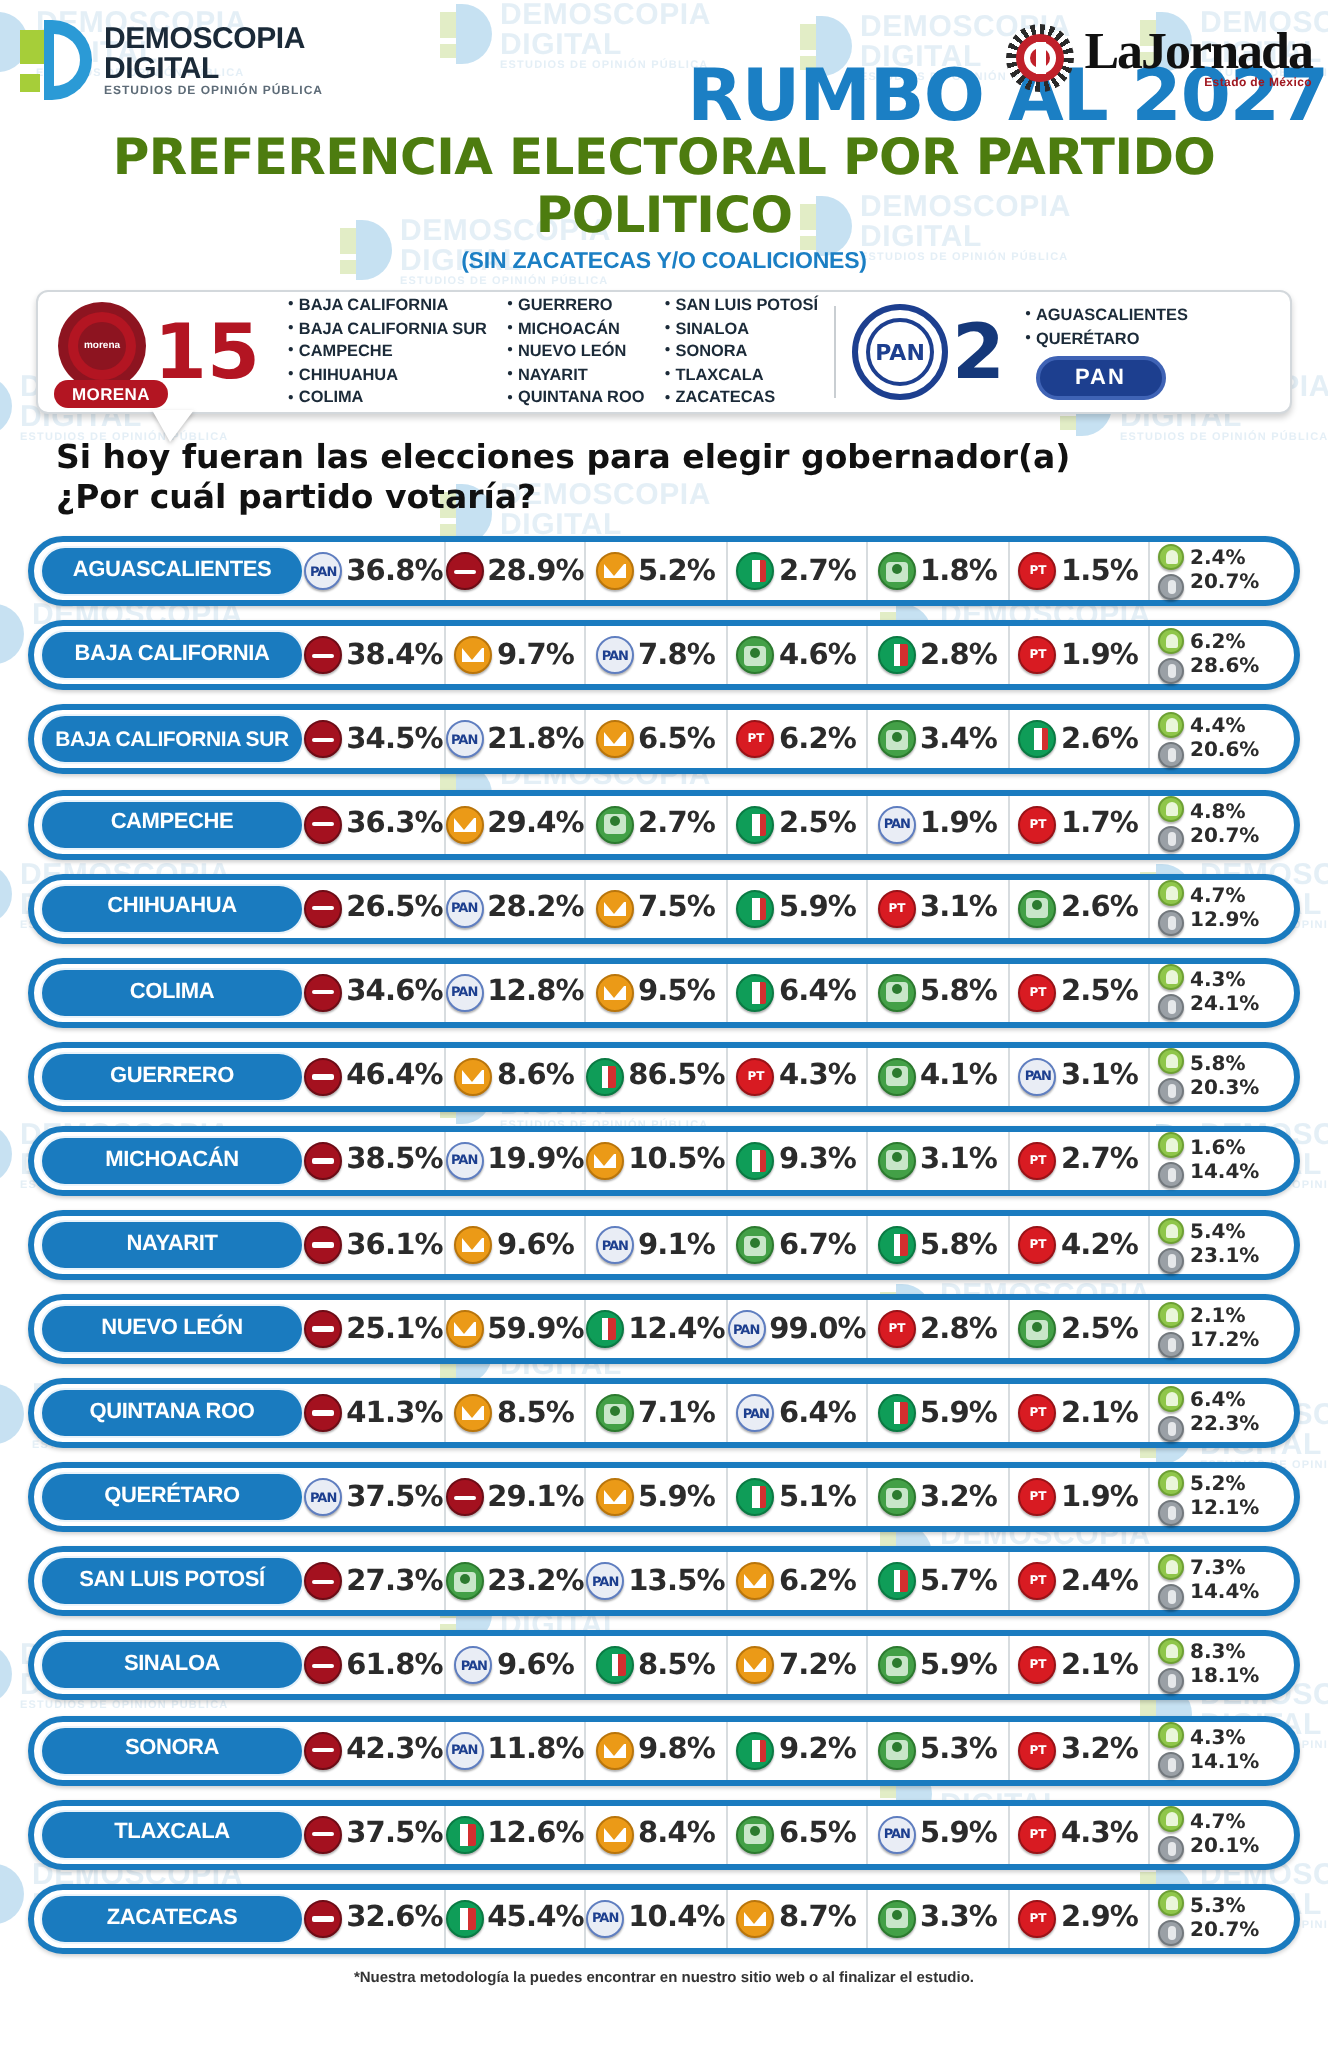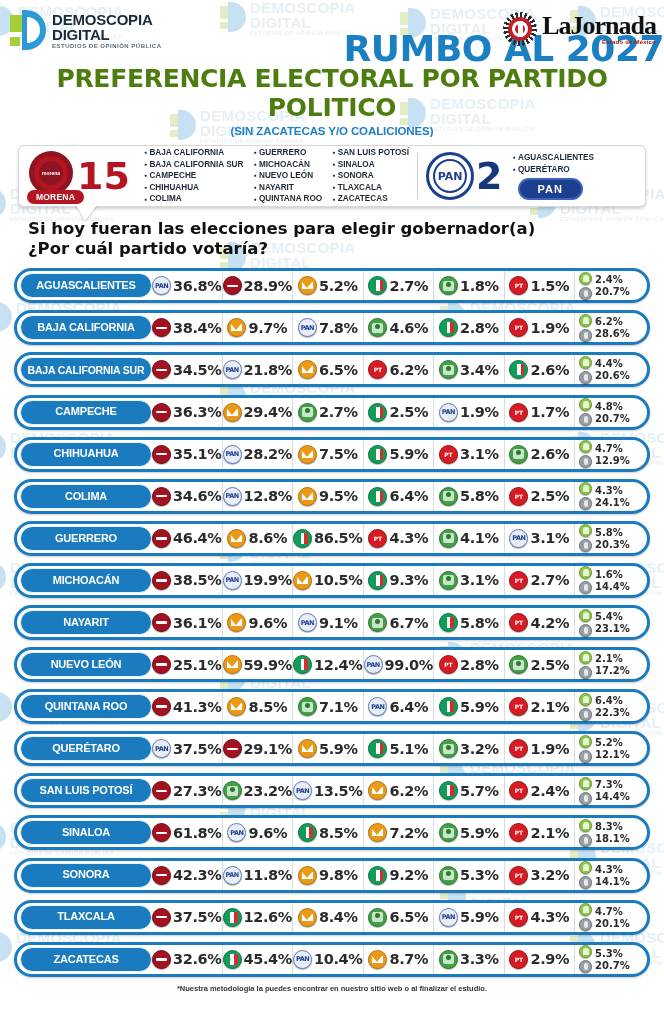--- a/index.html
+++ b/index.html
@@ -848,21 +848,21 @@
           </div>
         </div>
       </div>
       <div class="row">
         <div class="state-pill">CHIHUAHUA</div>
         <div class="cells">
           <div class="cell">
             <span class="ico ico-morena">
               <span class="g"></span>
             </span>
-            <span class="val">35.1%</span>
+            <span class="val">26.5%</span>
           </div>
           <div class="cell">
             <span class="ico ico-pan">
               <span class="g">PAN</span>
             </span>
             <span class="val">28.2%</span>
           </div>
           <div class="cell">
             <span class="ico ico-mc">
               <span class="g"></span>

